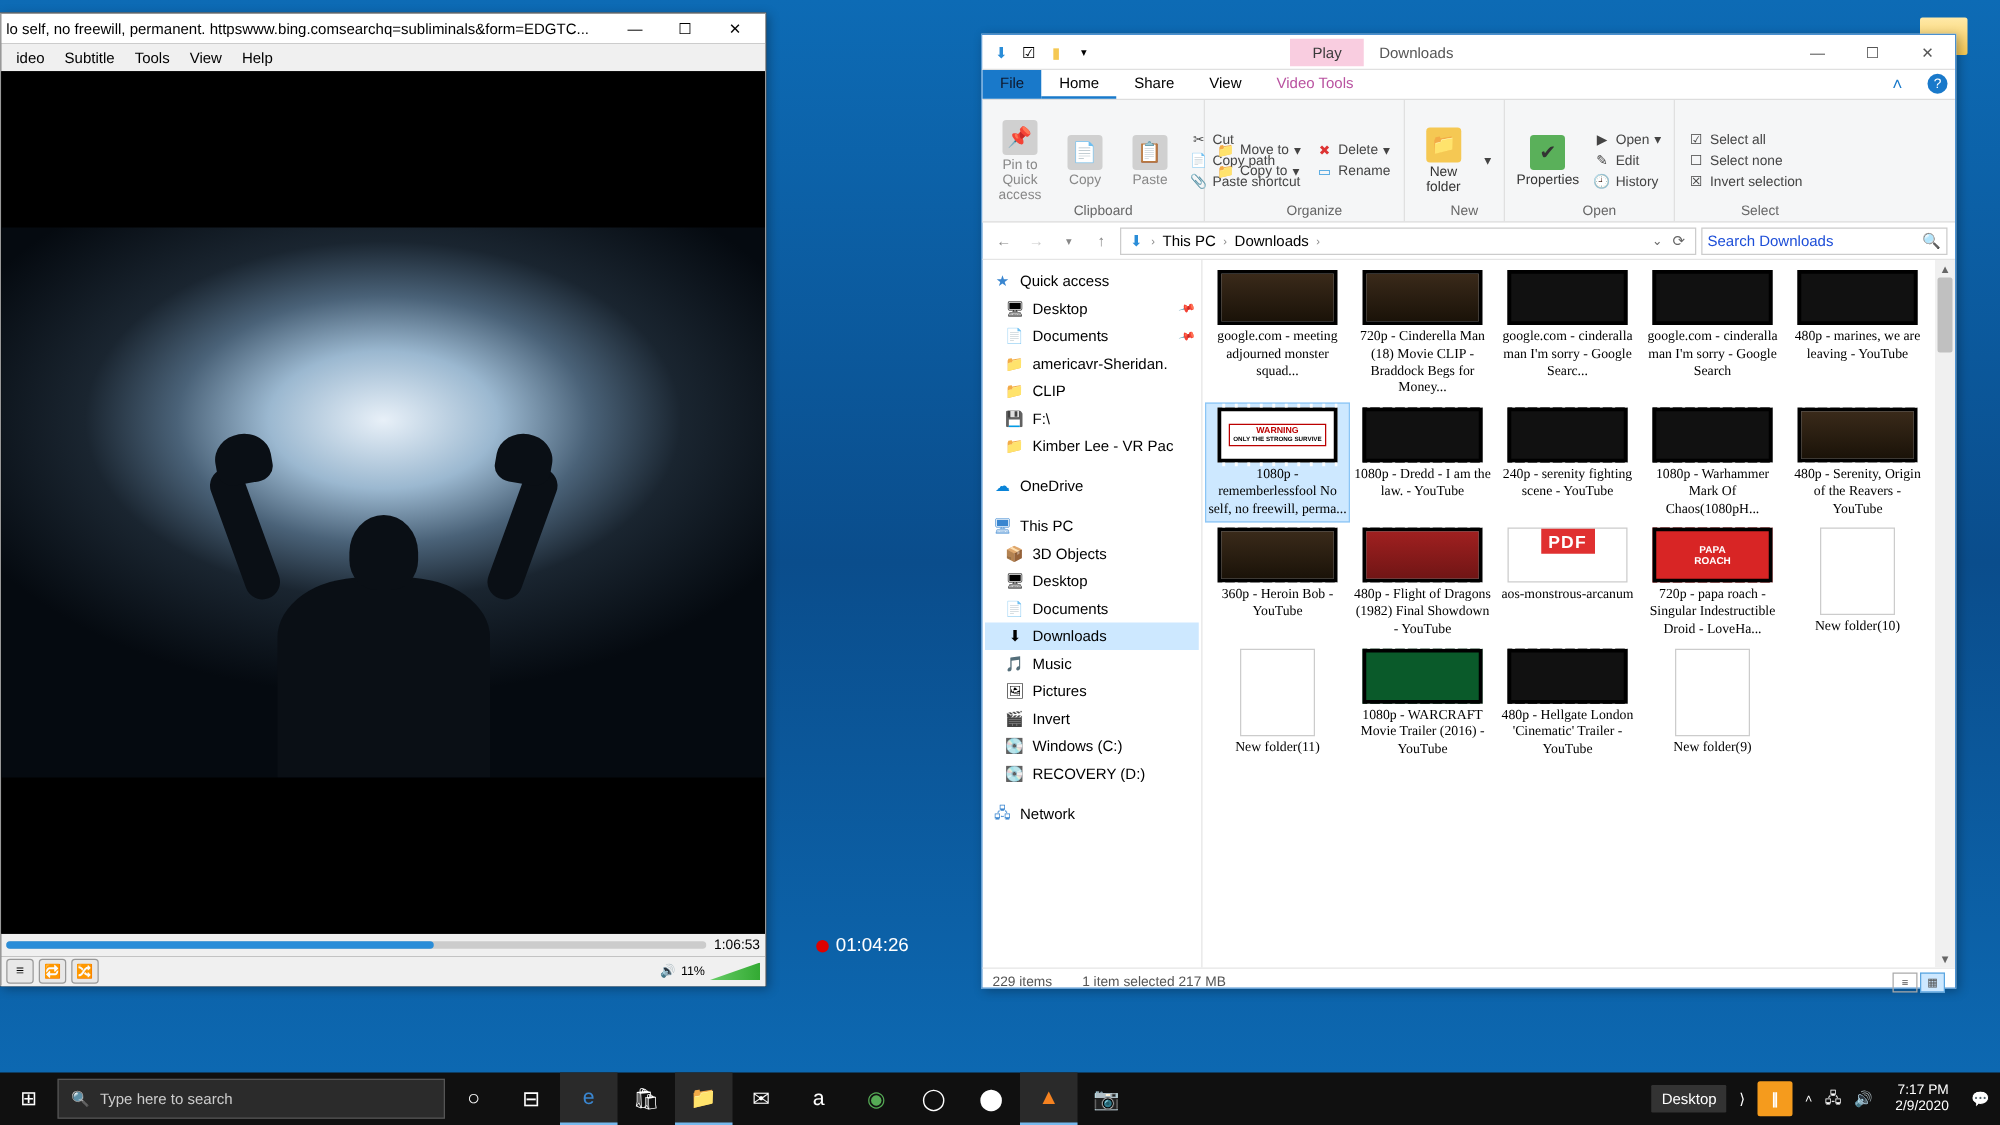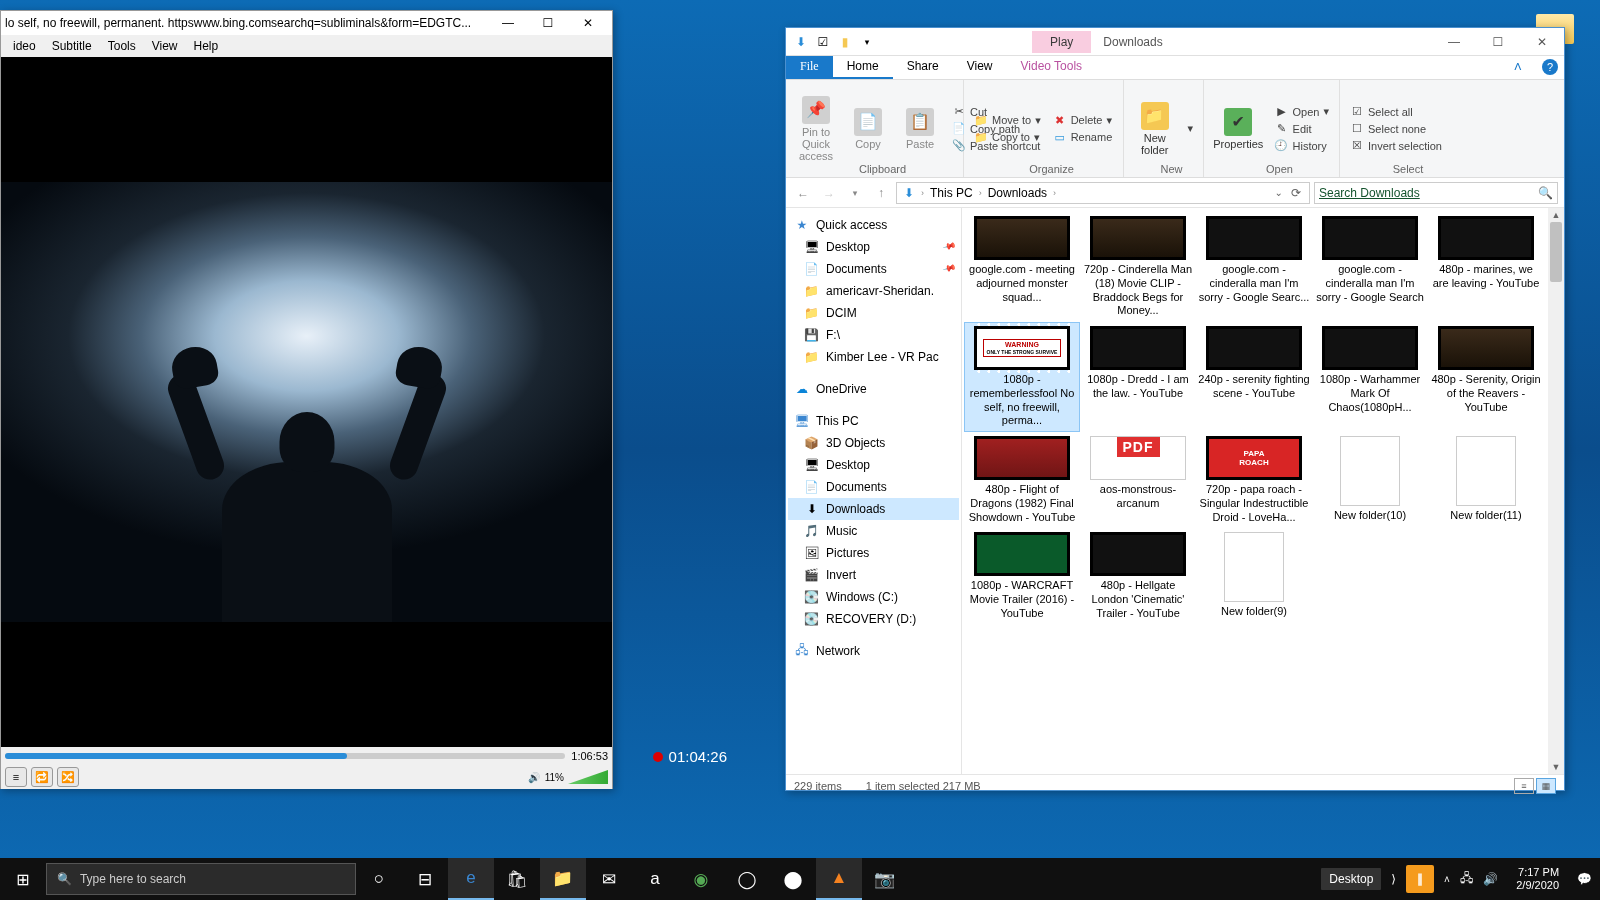--- a/index.html
+++ b/index.html
@@ -37,60 +37,60 @@
 .exp-titlebar { height:28px; background:#fff; display:flex; align-items:center; font-size:12px; border-bottom:1px solid #e0e0e0; }
 .qat { display:flex; gap:4px; padding:0 6px; align-items:center; }
 .qat-i { width:18px; height:18px; display:flex; align-items:center; justify-content:center; }
 .exp-titlebar .tab { padding:4px 18px; font-size:12px; }
 .exp-titlebar .tab.video { background:#f9cde0; color:#3a3a3a; }
 .exp-titlebar .title-txt { padding:0 12px; color:#555; }
 .exp-ctrl { margin-left:auto; display:flex; }
 .exp-ctrl div { width:44px; height:28px; display:flex; align-items:center; justify-content:center; font-size:12px; cursor:pointer; color:#555;}
 .exp-tabs { height:24px; background:#fff; display:flex; font-size:12px; border-bottom:1px solid #ddd; }
 .exp-tabs div { padding:3px 14px; cursor:pointer; }
-.exp-tabs .file { background:#1979ca; color:#ffffff;font-family:Liberation Serif, serif; }
+.exp-tabs .file { background:#1979ca; color:#0f172a; }
 .exp-tabs .home { border-bottom:2px solid #1979ca; }
 .exp-help { margin-left:auto; padding:2px 8px; color:#1979ca; font-size:14px; }
 .ribbon { height:98px; background:#f5f6f7; border-bottom:1px solid #ddd; display:flex; font-size:11px; color:#444; }
 .rib-grp { border-right:1px solid #e0e0e0; padding:2px 6px; display:flex; flex-direction:column; position:relative; }
 .rib-grp-label { position:absolute; bottom:2px; left:16px; right:0; text-align:center; font-size:11px; color:#666; }
 .rib-body { flex:1; display:flex; align-items:center; gap:4px; }
 .big-btn { display:flex; flex-direction:column; align-items:center; justify-content:center; gap:2px; padding:2px 4px; text-align:center; color:#888; min-width:48px;}
 .big-btn.enabled{color:#333;}
 .big-ico { width:28px; height:28px; background:#d0d0d0; border-radius:3px; display:flex;align-items:center;justify-content:center;font-size:16px;}
 .sm-list { display:flex; flex-direction:column; gap:1px; }
 .sm-item { display:flex; align-items:center; gap:4px; padding:1px 4px; white-space:nowrap;}
 .sm-ico { width:14px; height:14px; display:inline-flex;align-items:center;justify-content:center;}
 .addr { height:30px; display:flex; align-items:center; gap:4px; padding:0 6px; border-bottom:1px solid #e5e5e5; font-size:12px; }
 .nav-btn { width:22px; height:22px; display:flex; align-items:center; justify-content:center; color:#888; cursor:pointer; }
 .addr-box { flex:1; height:22px; border:1px solid #ccc; display:flex; align-items:center; padding:0 4px; gap:4px; }
 .crumb { padding:0 2px; cursor:pointer; }
 .crumb-sep{ color:#888; font-size:9px;}
-.search-box { width:244px; height:22px; border:1px solid #ccc; display:flex; align-items:center; padding:0 4px; color:#14532d; position:relative;text-decoration:underline;}
+.search-box { width:197px; height:22px; border:1px solid #ccc; display:flex; align-items:center; padding:0 4px; color:#1d4ed8; position:relative;}
 .search-box .mg { position:absolute; right:4px; }
 .exp-body { display:flex; height:566px; }
 .nav-pane { width:176px; border-right:1px solid #e5e5e5; overflow:hidden; padding:6px 2px; font-size:12px; }
 .nav-item { display:flex; align-items:center; gap:6px; padding:3px 4px 3px 16px; cursor:pointer; white-space:nowrap; overflow:hidden; }
 .nav-item.selected { background:#cde8ff; }
 .nav-item.pin::after{content:"📌";margin-left:auto;font-size:9px;color:#888;transform:rotate(30deg);}
 .nav-ico { width:16px; height:16px; display:inline-flex;align-items:center;justify-content:center; font-size:12px;}
 .nav-sec { padding:3px 4px 3px 6px; display:flex; gap:6px; align-items:center; font-weight:400;}
 .files { flex:1; overflow:auto; padding:4px 2px; display:flex; flex-wrap:wrap; align-content:flex-start; position:relative;}
 .file-item { width:116px; padding:4px 2px; display:flex; flex-direction:column; align-items:center; font-size:11px; text-align:center; cursor:pointer; }
 .file-item.selected { background:#cde8ff; border:1px solid #8bc5f5; padding:3px 1px;}
 .thumb { width:96px; height:44px; background:#222; border:3px solid #000; position:relative; margin-bottom:3px;}
 .thumb::before,.thumb::after{content:"";position:absolute;left:-3px;right:-3px;height:9px;background-image:radial-gradient(circle,#fff 1.5px,transparent 1.5px);background-size:10px 9px;}
 .thumb::before{top:-9px;}
 .thumb::after{bottom:-9px;}
 .thumb.blank{border:1px solid #ccc;background:#fff;}
 .thumb.blank::before,.thumb.blank::after{display:none;}
 .thumb.pdf{background:#fff;border:1px solid #ccc;display:flex;align-items:flex-start;justify-content:center;}
 .thumb.pdf::before,.thumb.pdf::after{display:none;}
 .pdf-badge{background:#e03030;color:#fff;font-weight:bold;font-size:14px;padding:2px 6px;letter-spacing:1px;}
-.file-label { max-height:56px; overflow:hidden; line-height:1.25; word-break:break-word;}
+.file-label { max-height:56px; overflow:hidden; line-height:1.25; word-break:break-word;font-family:Liberation Serif, serif;}
 .status { height:22px; border-top:1px solid #e5e5e5; display:flex; align-items:center; padding:0 8px; font-size:11px; color:#555; gap:24px;}
 .view-btns{margin-left:auto;display:flex;gap:2px;}
 .vbtn{width:20px;height:16px;border:1px solid #aaa;display:flex;align-items:center;justify-content:center;font-size:9px;}
 .vbtn.active{background:#cde8ff;border-color:#5aa5e0;}
 
 
 .files-scroll{position:absolute;right:0;top:0;bottom:0;width:16px;background:#f0f0f0;}
 .files-scroll .thumb-s{position:absolute;top:14px;left:2px;right:2px;height:60px;background:#c0c0c0;border-radius:2px;}
 .files-scroll .arr{position:absolute;left:0;right:0;height:14px;display:flex;align-items:center;justify-content:center;font-size:9px;color:#666;}
 .files-scroll .arr.up{top:0;}
@@ -335,21 +335,21 @@
           <div class="nav-item pin">
             <span class="nav-ico">📄</span>
             <span>Documents</span>
           </div>
           <div class="nav-item">
             <span class="nav-ico">📁</span>
             <span>americavr-Sheridan.</span>
           </div>
           <div class="nav-item">
             <span class="nav-ico">📁</span>
-            <span>DCIM</span>
+            <span>CLIP</span>
           </div>
           <div class="nav-item">
             <span class="nav-ico">💾</span>
             <span>F:\</span>
           </div>
           <div class="nav-item">
             <span class="nav-ico">📁</span>
             <span>Kimber Lee - VR Pac</span>
           </div>
         </div>
@@ -442,20 +442,24 @@
           <div class="thumb th-dark"></div>
           <div class="file-label">240p - serenity fighting scene - YouTube</div>
         </div>
         <div class="file-item">
           <div class="thumb th-dark"></div>
           <div class="file-label">1080p - Warhammer Mark Of Chaos(1080pH...</div>
         </div>
         <div class="file-item">
           <div class="thumb th-people"></div>
           <div class="file-label">480p - Serenity, Origin of the Reavers - YouTube</div>
+        </div>
+        <div class="file-item">
+          <div class="thumb th-people"></div>
+          <div class="file-label">360p - Heroin Bob - YouTube</div>
         </div>
         <div class="file-item">
           <div class="thumb th-red"></div>
           <div class="file-label">480p - Flight of Dragons (1982) Final Showdown - YouTube</div>
         </div>
         <div class="file-item">
           <div class="thumb pdf">
             <div class="pdf-badge">PDF</div>
           </div>
           <div class="file-label">aos-monstrous-arcanum</div>

